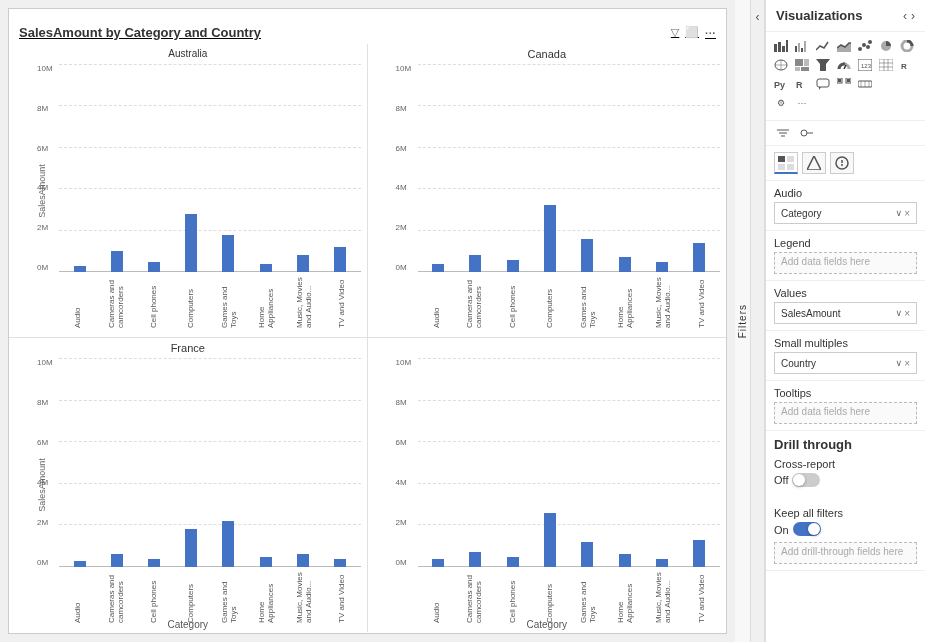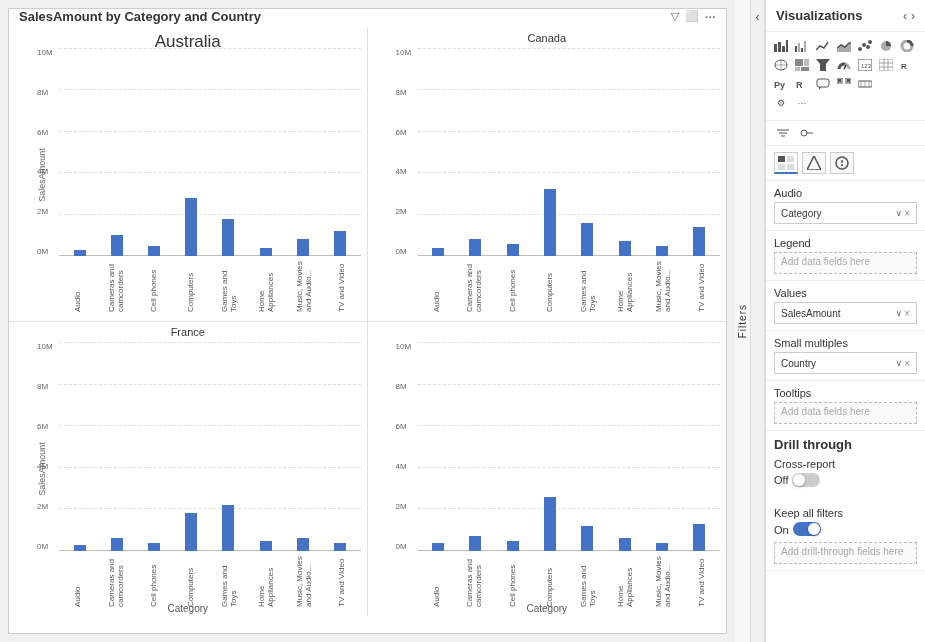--- a/index.html
+++ b/index.html
@@ -2,21 +2,21 @@
 <html><head>
   <meta charset="utf-8">
   <style>
     * { box-sizing: border-box; margin: 0; padding: 0; }
     body { font-family: 'Segoe UI', Arial, sans-serif; font-size: 12px; background: #f0f0f0; display: flex; width: 925px; height: 642px; overflow: hidden; }
 
     .main-area { flex: 1; display: flex; flex-direction: column; overflow: hidden; position: relative; }
 
     .chart-container { flex: 1; background: #fff; border: 1px solid #ccc; margin: 8px; position: relative; overflow: hidden; }
 
-    .chart-header { display: flex; align-items: center; justify-content: space-between; padding: 0 10px 4px 10px; }
+    .chart-header { display: flex; align-items: center; justify-content: space-between; padding: 16px 10px 4px 10px; text-decoration: underline; }
     .chart-title { font-size: 13px; font-weight: 600; color: #333; }
     .chart-header-icons { display: flex; gap: 6px; align-items: center; color: #666; }
 
     
     .right-panel { width: 160px; background: #fff; border-left: 1px solid #ddd; display: flex; flex-direction: column; overflow-y: auto; }
 
     .right-panel-header { display: flex; align-items: center; justify-content: space-between; padding: 8px 10px; border-bottom: 1px solid #eee; }
     .right-panel-title { font-size: 13px; font-weight: 600; color: #333; }
     .header-arrows { display: flex; gap: 4px; color: #555; }
 
@@ -60,21 +60,21 @@
         <div class="chart-header-icons">
           <span style="cursor:pointer; font-size:11px; color:#666;">▽</span>
           <span style="cursor:pointer; font-size:11px; color:#666;">⬜</span>
           <span style="cursor:pointer; font-size:11px; color:#666; font-weight:bold;">···</span>
         </div>
       </div>
 
       <div style="display:grid; grid-template-columns:1fr 1fr; grid-template-rows:1fr 1fr; height:calc(100% - 36px);">
 
         <div style="position:relative; border-right:1px solid #e0e0e0; border-bottom:1px solid #e0e0e0; overflow:hidden;">
-          <div style="text-align:center; font-size:17px; color:#333; padding-top:4px;">Australia</div>
+          <div style="text-align:center; font-size:10px; color:#333; padding-top:4px;">Australia</div>
 
           <div style="position:absolute; left:6px; top:50%; transform:translateY(-50%) rotate(-90deg); font-size:9px; color:#666; white-space:nowrap;">SalesAmount</div>
 
           <div style="position:absolute; left:28px; top:20px; bottom:65px; display:flex; flex-direction:column; justify-content:space-between;">
             <span style="font-size:8px; color:#666;">10M</span>
             <span style="font-size:8px; color:#666;">8M</span>
             <span style="font-size:8px; color:#666;">6M</span>
             <span style="font-size:8px; color:#666;">4M</span>
             <span style="font-size:8px; color:#666;">2M</span>
             <span style="font-size:8px; color:#666;">0M</span>

